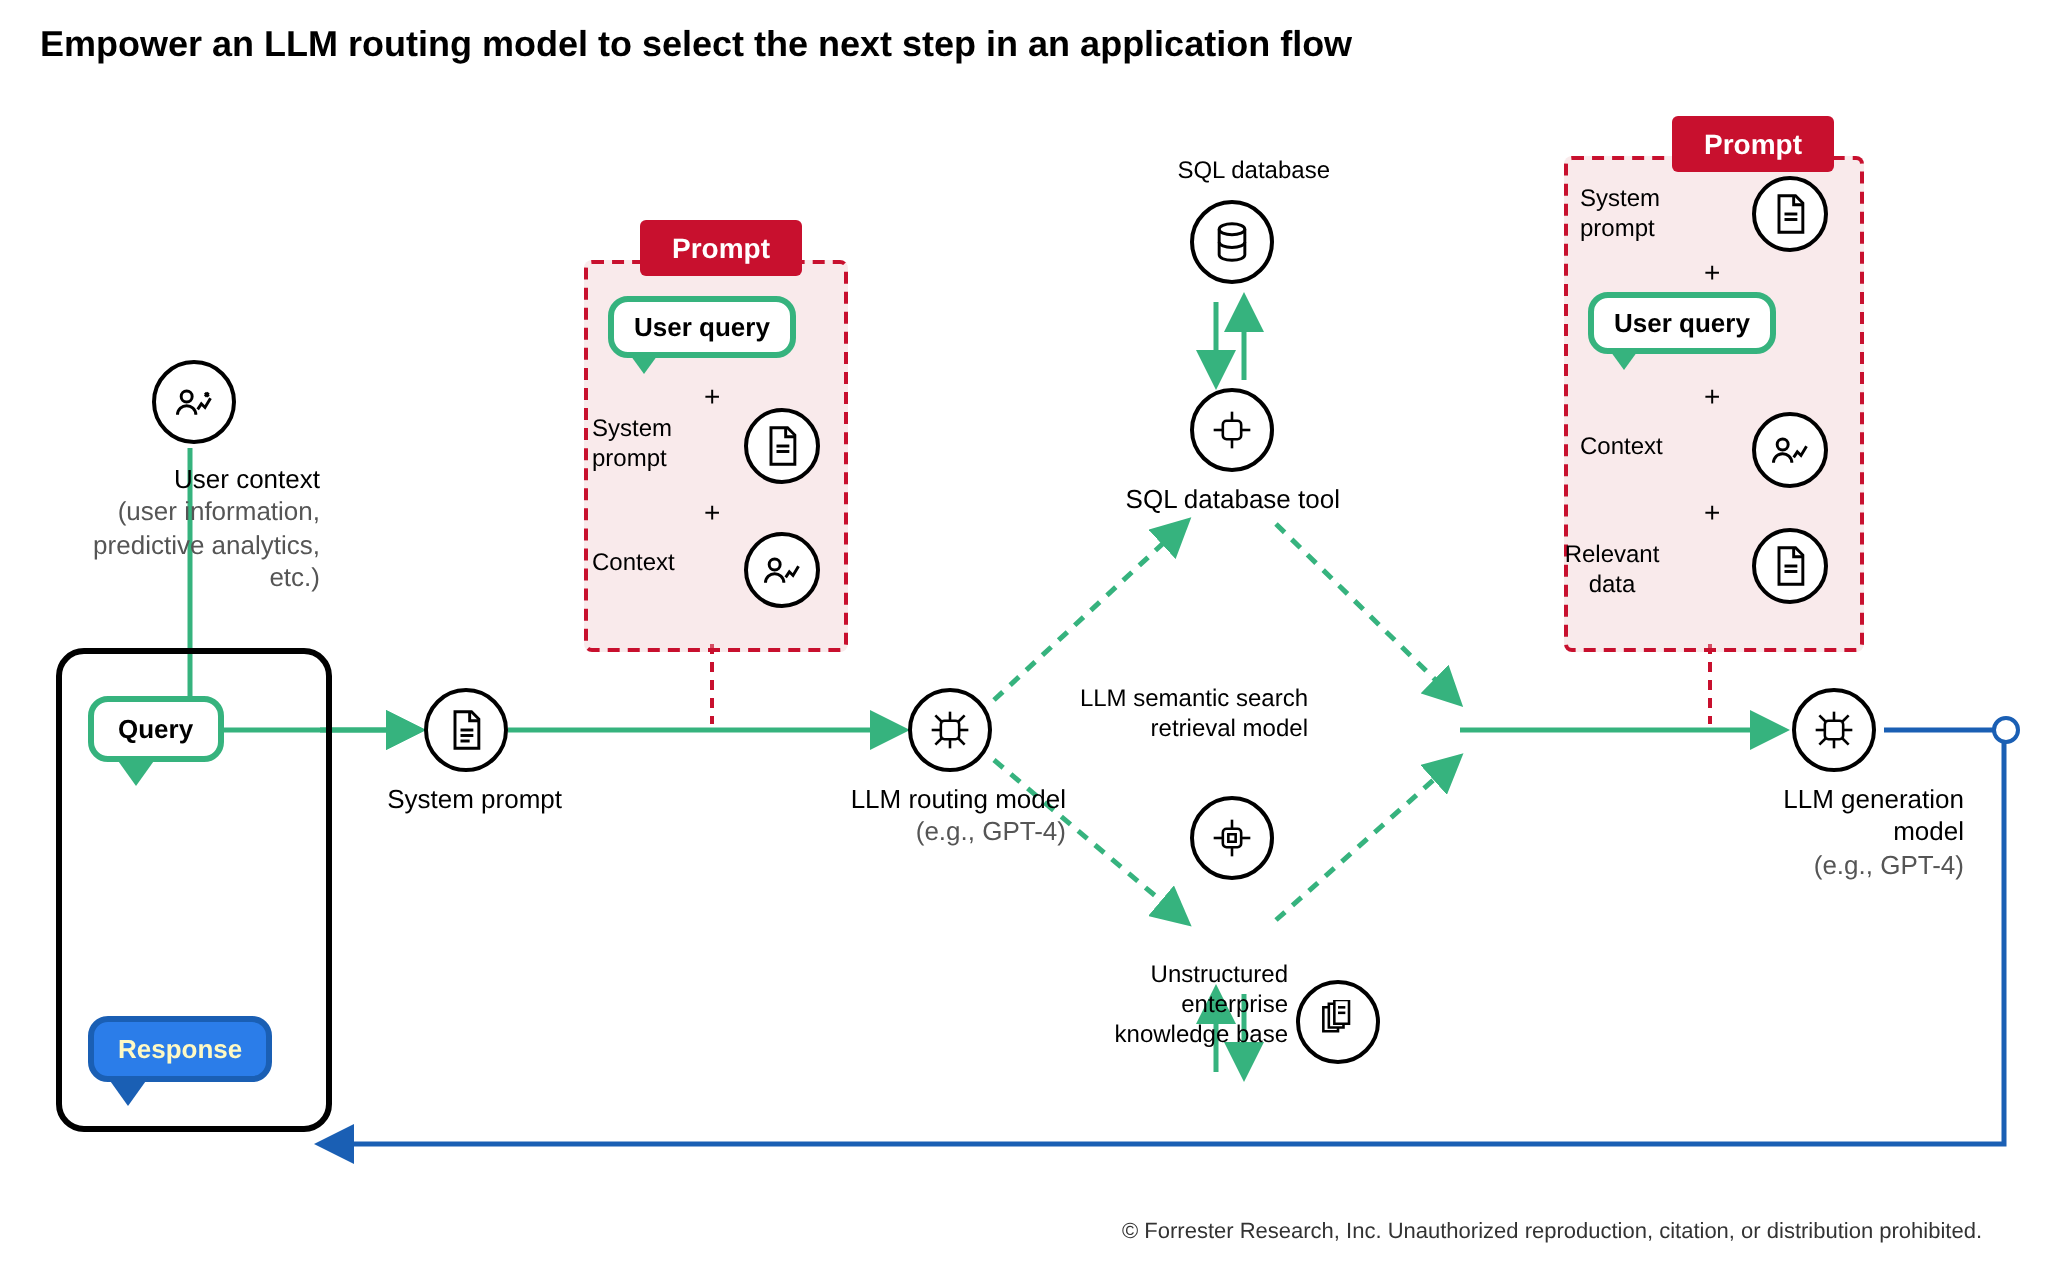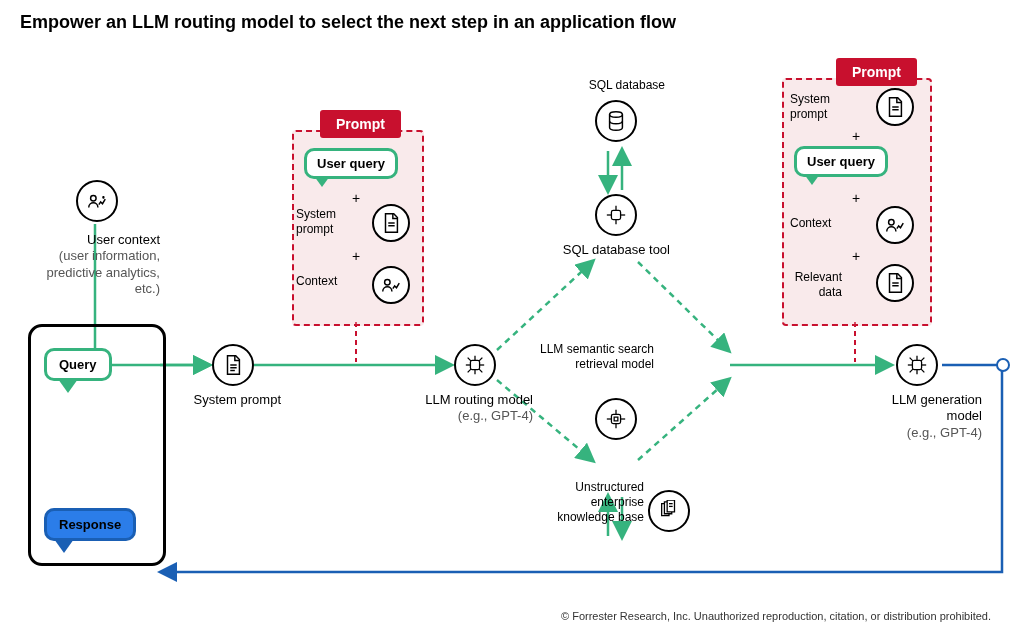--- a/index.html
+++ b/index.html
@@ -9,21 +9,21 @@
 .circ svg{width:22px;height:22px}
 .lbl{position:absolute;font-size:13px;text-align:right;line-height:1.25}
 .lbl .sub{color:#555}
 .small{font-size:12px}
 .bold{font-weight:normal}
 .prompt-tag{position:absolute;background:#c8102e;color:#fff;font-weight:bold;font-size:14px;padding:6px 16px;border-radius:3px;text-align:center}
 .dashbox{position:absolute;border:2px dashed #c8102e;background:rgba(239,196,198,.35);border-radius:4px}
 .querybox{position:absolute;border:3px solid #000;border-radius:14px}
 .speech{position:absolute;border:3px solid;border-radius:10px;background:#fff;padding:6px 12px;font-weight:bold;font-size:13px}
 .speech.green{border-color:#36b37e;color:#000}
-.speech.blue{border-color:#1a5fb4;background:#2b7de9;color:#000000}
+.speech.blue{border-color:#1a5fb4;background:#2b7de9;color:#fef9c3}
 .tail{position:absolute;width:0;height:0}
 .plus{position:absolute;font-size:14px;color:#000}
 svg.arrows{position:absolute;left:0;top:0;width:1024px;height:632px;pointer-events:none}
 .dot{position:absolute;width:10px;height:10px;border:2px solid #1a5fb4;border-radius:50%;background:#fff}
 </style>
 </head>
 <body>
 
 <div class="title">Empower an LLM routing model to select the next step in an application flow</div>
 <div class="copyright">© Forrester Research, Inc. Unauthorized reproduction, citation, or distribution prohibited.</div>
@@ -198,21 +198,21 @@
 <div class="plus" style="left:852px;top:190px">+</div>
 <div class="lbl bold small" style="left:790px;top:216px;width:70px;text-align:left">Context</div>
 <div class="circ" style="left:876px;top:206px;width:34px;height:34px">
   <svg viewBox="0 0 24 24" fill="none" stroke="#000" stroke-width="1.6">
       <circle cx="8" cy="9" r="3"></circle>
       <path d="M3 19c0-3 2.5-5 5-5s5 2 5 5"></path>
       <path d="M14 16l2-3 2 2 3-5"></path>
     </svg>
 </div>
 <div class="plus" style="left:852px;top:248px">+</div>
-<div class="lbl bold small" style="left:770px;top:270px;width:72px;text-align:right">Relevant data</div>
+<div class="lbl bold small" style="left:770px;top:270px;width:72px;text-align:center">Relevant data</div>
 <div class="circ" style="left:876px;top:264px;width:34px;height:34px">
   <svg viewBox="0 0 24 24" fill="none" stroke="#000" stroke-width="1.6">
       <path d="M6 2h9l4 4v16H6z"></path>
       <path d="M14 2v5h5"></path>
       <line x1="9" y1="12" x2="16" y2="12"></line>
       <line x1="9" y1="15" x2="16" y2="15"></line>
     </svg>
 </div>
 
 <div class="circ" style="left:896px;top:344px">

